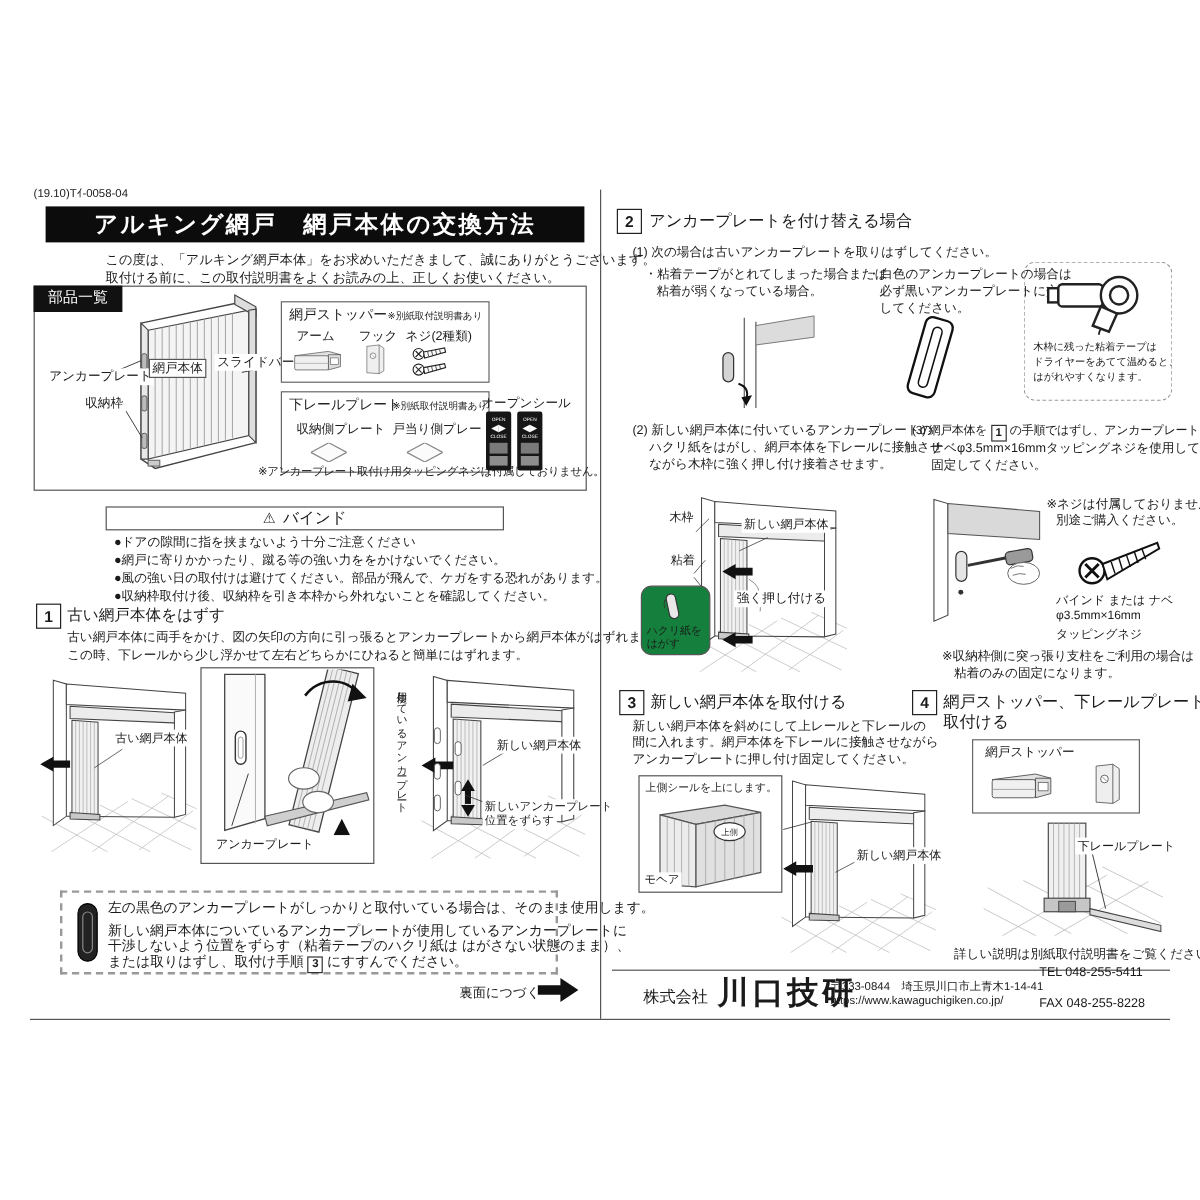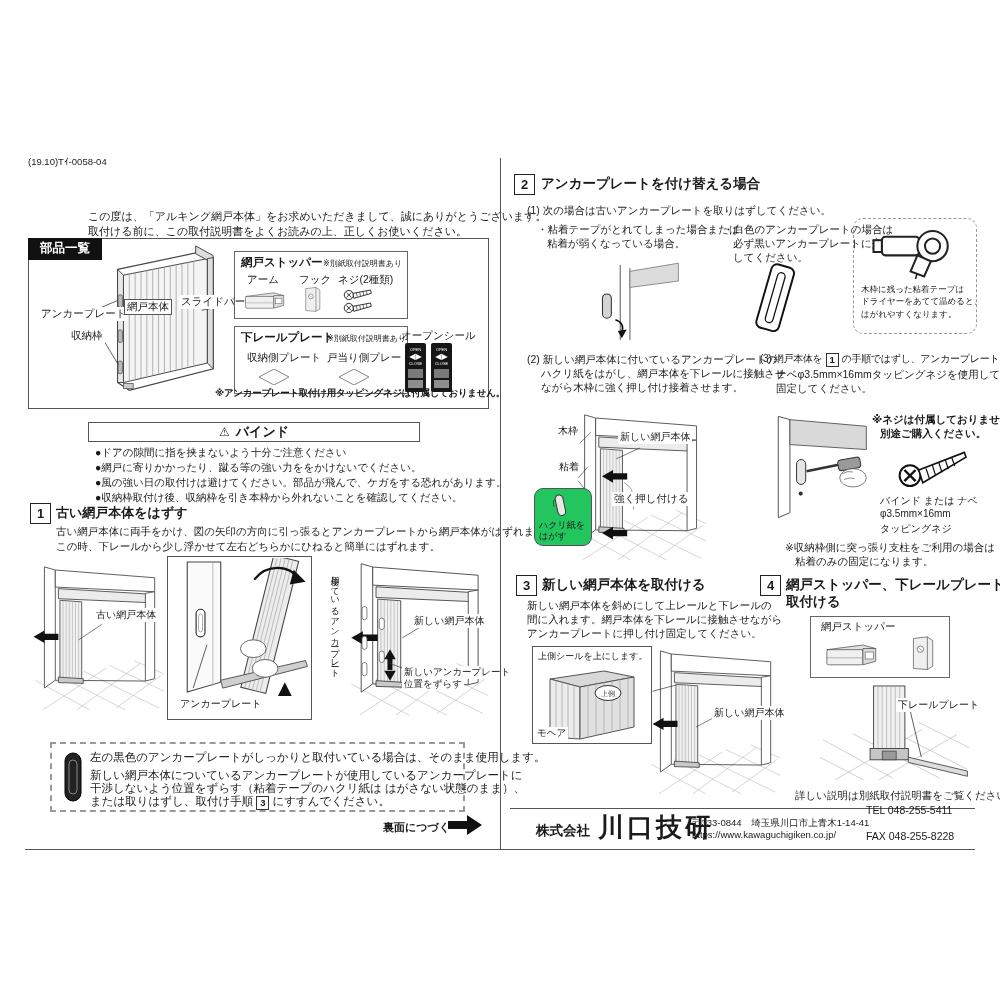--- a/index.html
+++ b/index.html
@@ -1,20 +1,20 @@
 <!DOCTYPE html>
 <html><head>
 <meta charset="utf-8">
 <style>
   html,body{margin:0;padding:0;background:#fff;}
   #page{position:relative;width:1000px;height:1000px;background:#fff;overflow:hidden;
         font-family:"Liberation Sans","DejaVu Sans",sans-serif;color:#1a1a1a;}
   .abs{position:absolute;}
   .n{white-space:nowrap;}
-  .b{font-weight:bold;}
+  .b{font-weight:normal;}
   .rule{position:absolute;background:#555;}
   .titlebar{position:absolute;background:#0c0c0c;color:#fff;font-weight:bold;
             text-align:center;letter-spacing:2px;}
   .boxed{border:1.2px solid #555;}
   .stepnum{position:absolute;width:19px;height:19px;border:1.8px solid #222;
            font-weight:bold;font-size:13px;text-align:center;line-height:19px;background:#fff;}
   .inum{display:inline-block;border:1.2px solid #333;padding:0 3px;font-weight:bold;
         font-size:9.5px;line-height:12px;margin:0 3px;vertical-align:-1px;}
   .lab{position:absolute;background:#fff;padding:0 2px;white-space:nowrap;}
   .small{font-size:10.5px;line-height:15px;}
@@ -83,20 +83,21 @@
 <g id="sym-diamond">
         <polygon points="15,0 30,8 15,16 0,8" fill="#fbfbfb" stroke="#888" stroke-width="1"></polygon>
       </g>
 </defs>
 </svg>
 
 <div id="page">
 
   <div class="abs n" style="left:28px;top:156px;font-size:9.5px;color:#222">(19.10)Tｲ-0058-04</div>
 
+  <div class="titlebar" style="left:38px;top:172px;width:449px;height:30px;font-size:19.5px;line-height:30px">アルキング網戸　網戸本体の交換方法</div>
 
   <div class="abs n" style="left:88px;top:209px;font-size:11px">この度は、「アルキング網戸本体」をお求めいただきまして、誠にありがとうございます。</div>
   <div class="abs n" style="left:88px;top:224px;font-size:11px">取付ける前に、この取付説明書をよくお読みの上、正しくお使いください。</div>
 
   <div class="abs boxed" style="left:28px;top:238px;width:459px;height:169px">
     <div class="abs b" style="left:-1px;top:-1px;background:#111;color:#fff;font-size:12.5px;padding:2px 12px 3px">部品一覧</div>
 
     <svg class="abs" style="left:30px;top:4px" width="205" height="160" viewBox="0 0 210 162">
       <g stroke="#444" stroke-width="1.2" fill="#fff">
         <polygon points="60,26 146,8 158,14 158,128 72,150 60,142"></polygon>
@@ -343,21 +344,21 @@
         <line x1="8" y1="86" x2="20" y2="72"></line>
         <line x1="8" y1="90" x2="24" y2="110"></line>
         <line x1="86" y1="48" x2="56" y2="62"></line>
       </g>
       <path d="M66,92 q14,8 10,20 M70,108 q10,8 8,18" fill="none" stroke="#777" stroke-width="0.9"></path>
     </svg>
     <div class="lab" style="left:26px;top:24px;font-size:10px">木枠</div>
     <div class="lab" style="left:27px;top:60px;font-size:10px">粘着</div>
     <div class="lab" style="left:88px;top:30px;font-size:10px">新しい網戸本体</div>
     <div class="lab" style="left:82px;top:92px;font-size:10.5px">強く押し付ける</div>
-    <div class="abs" style="left:4px;top:88px;width:56px;height:56px;border:1.2px solid #555;border-radius:9px;background:#22c55e">
+    <div class="abs" style="left:4px;top:88px;width:56px;height:56px;border:1.2px solid #555;border-radius:9px;background:#15803d">
       <svg class="abs" style="left:18px;top:4px" width="16" height="26" viewBox="0 0 18 30">
         <g transform="rotate(-12 9 15)">
           <rect x="4" y="2" width="9" height="24" rx="4.5" fill="#e8e8e8" stroke="#333" stroke-width="1.1"></rect>
           <path d="M4,6 q-4,2 -3,8" fill="none" stroke="#333" stroke-width="0.9"></path>
         </g>
       </svg>
       <div class="abs n" style="left:4px;top:30px;font-size:9px">ハクリ紙を</div>
       <div class="abs n" style="left:4px;top:41px;font-size:9px">はがす</div>
     </div>
   </div>

